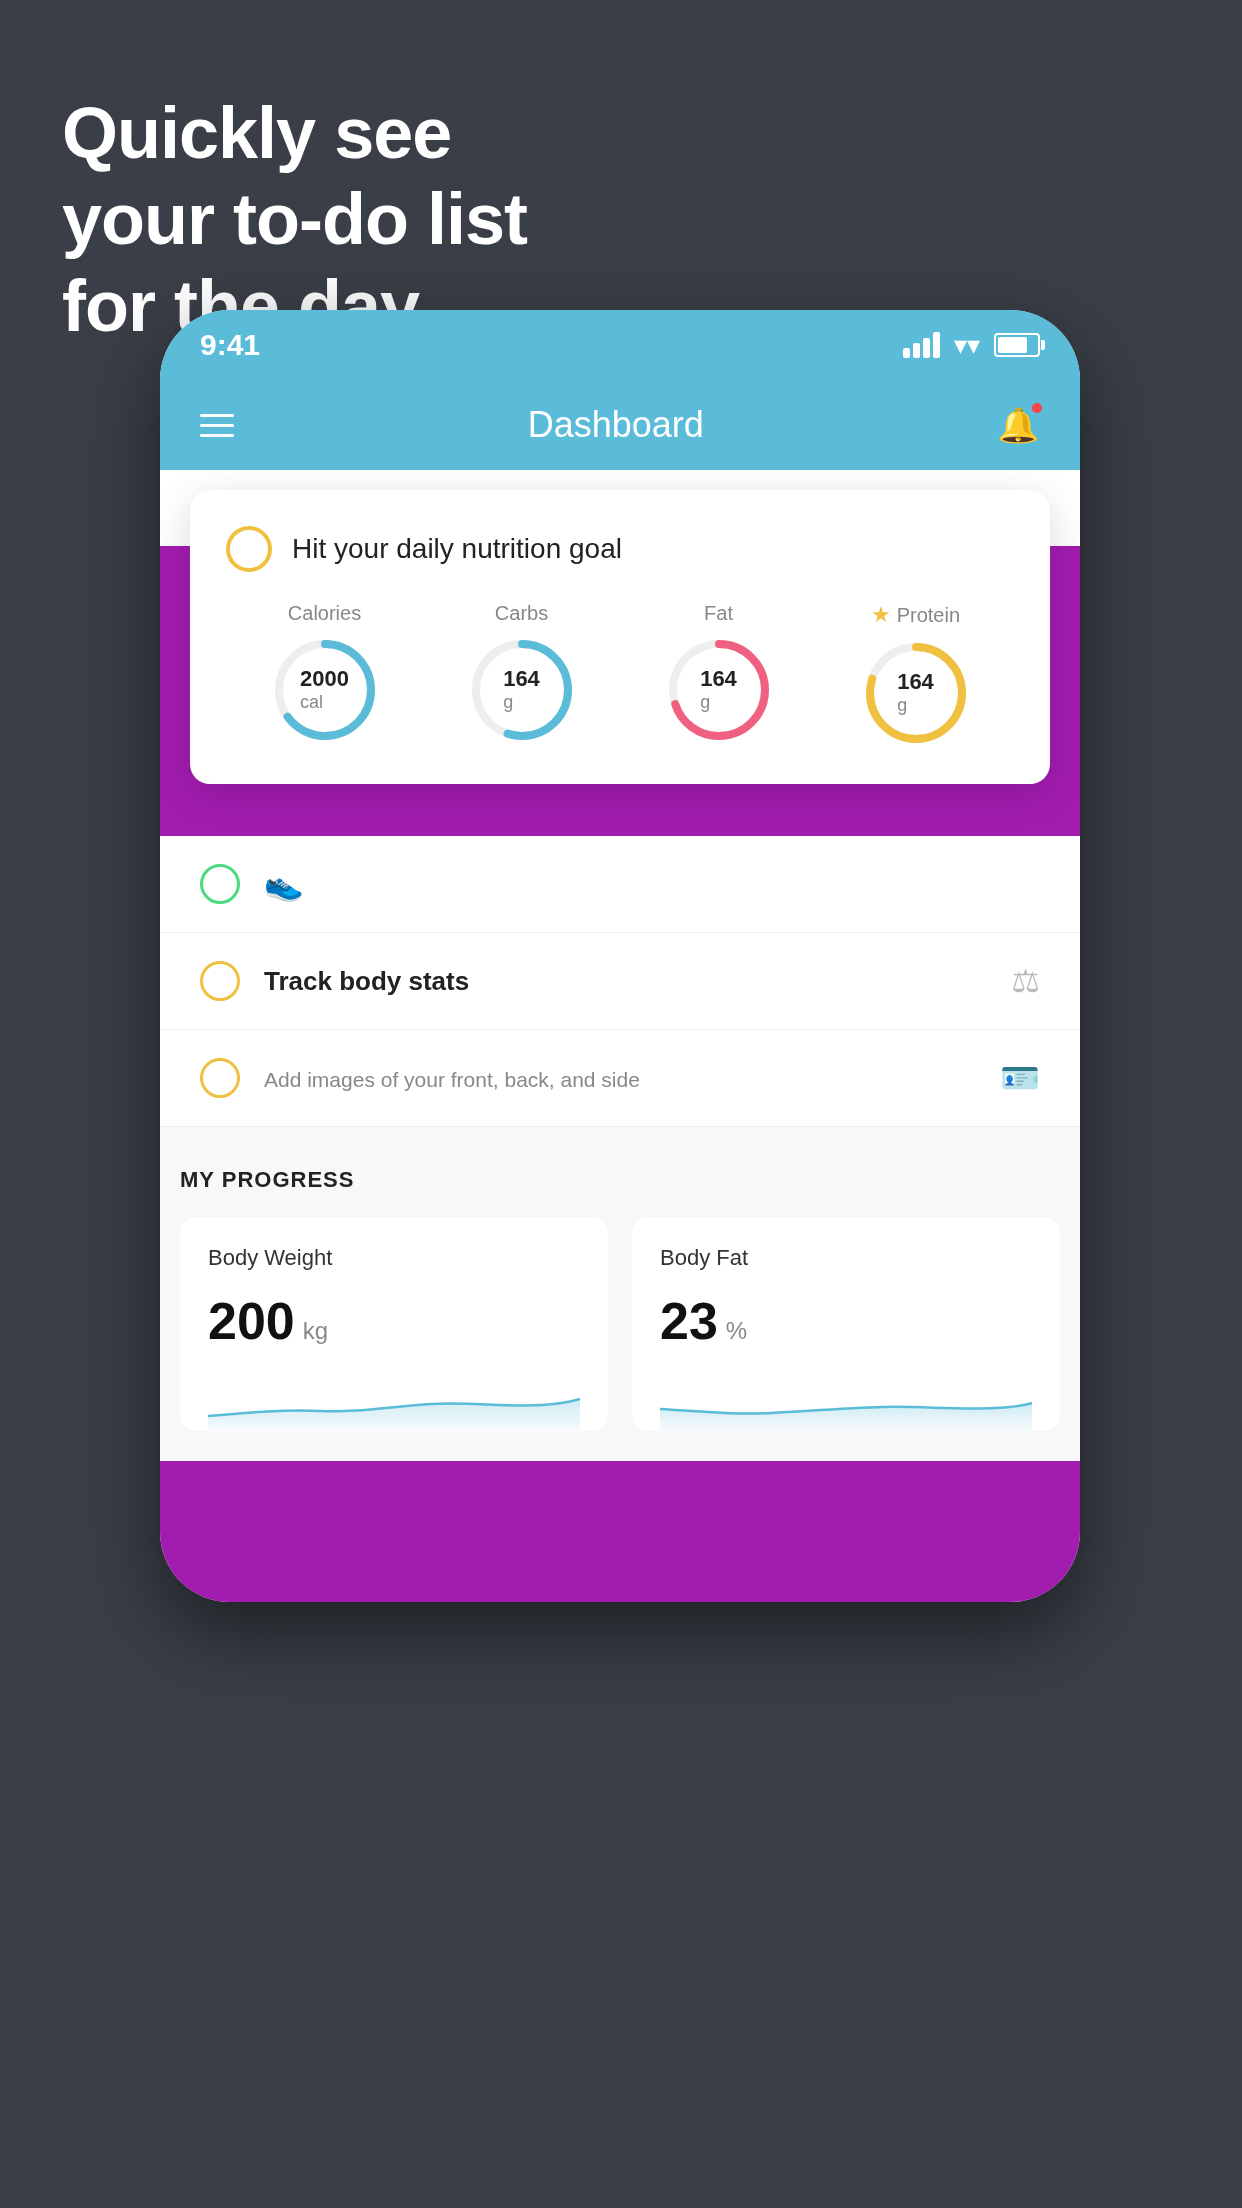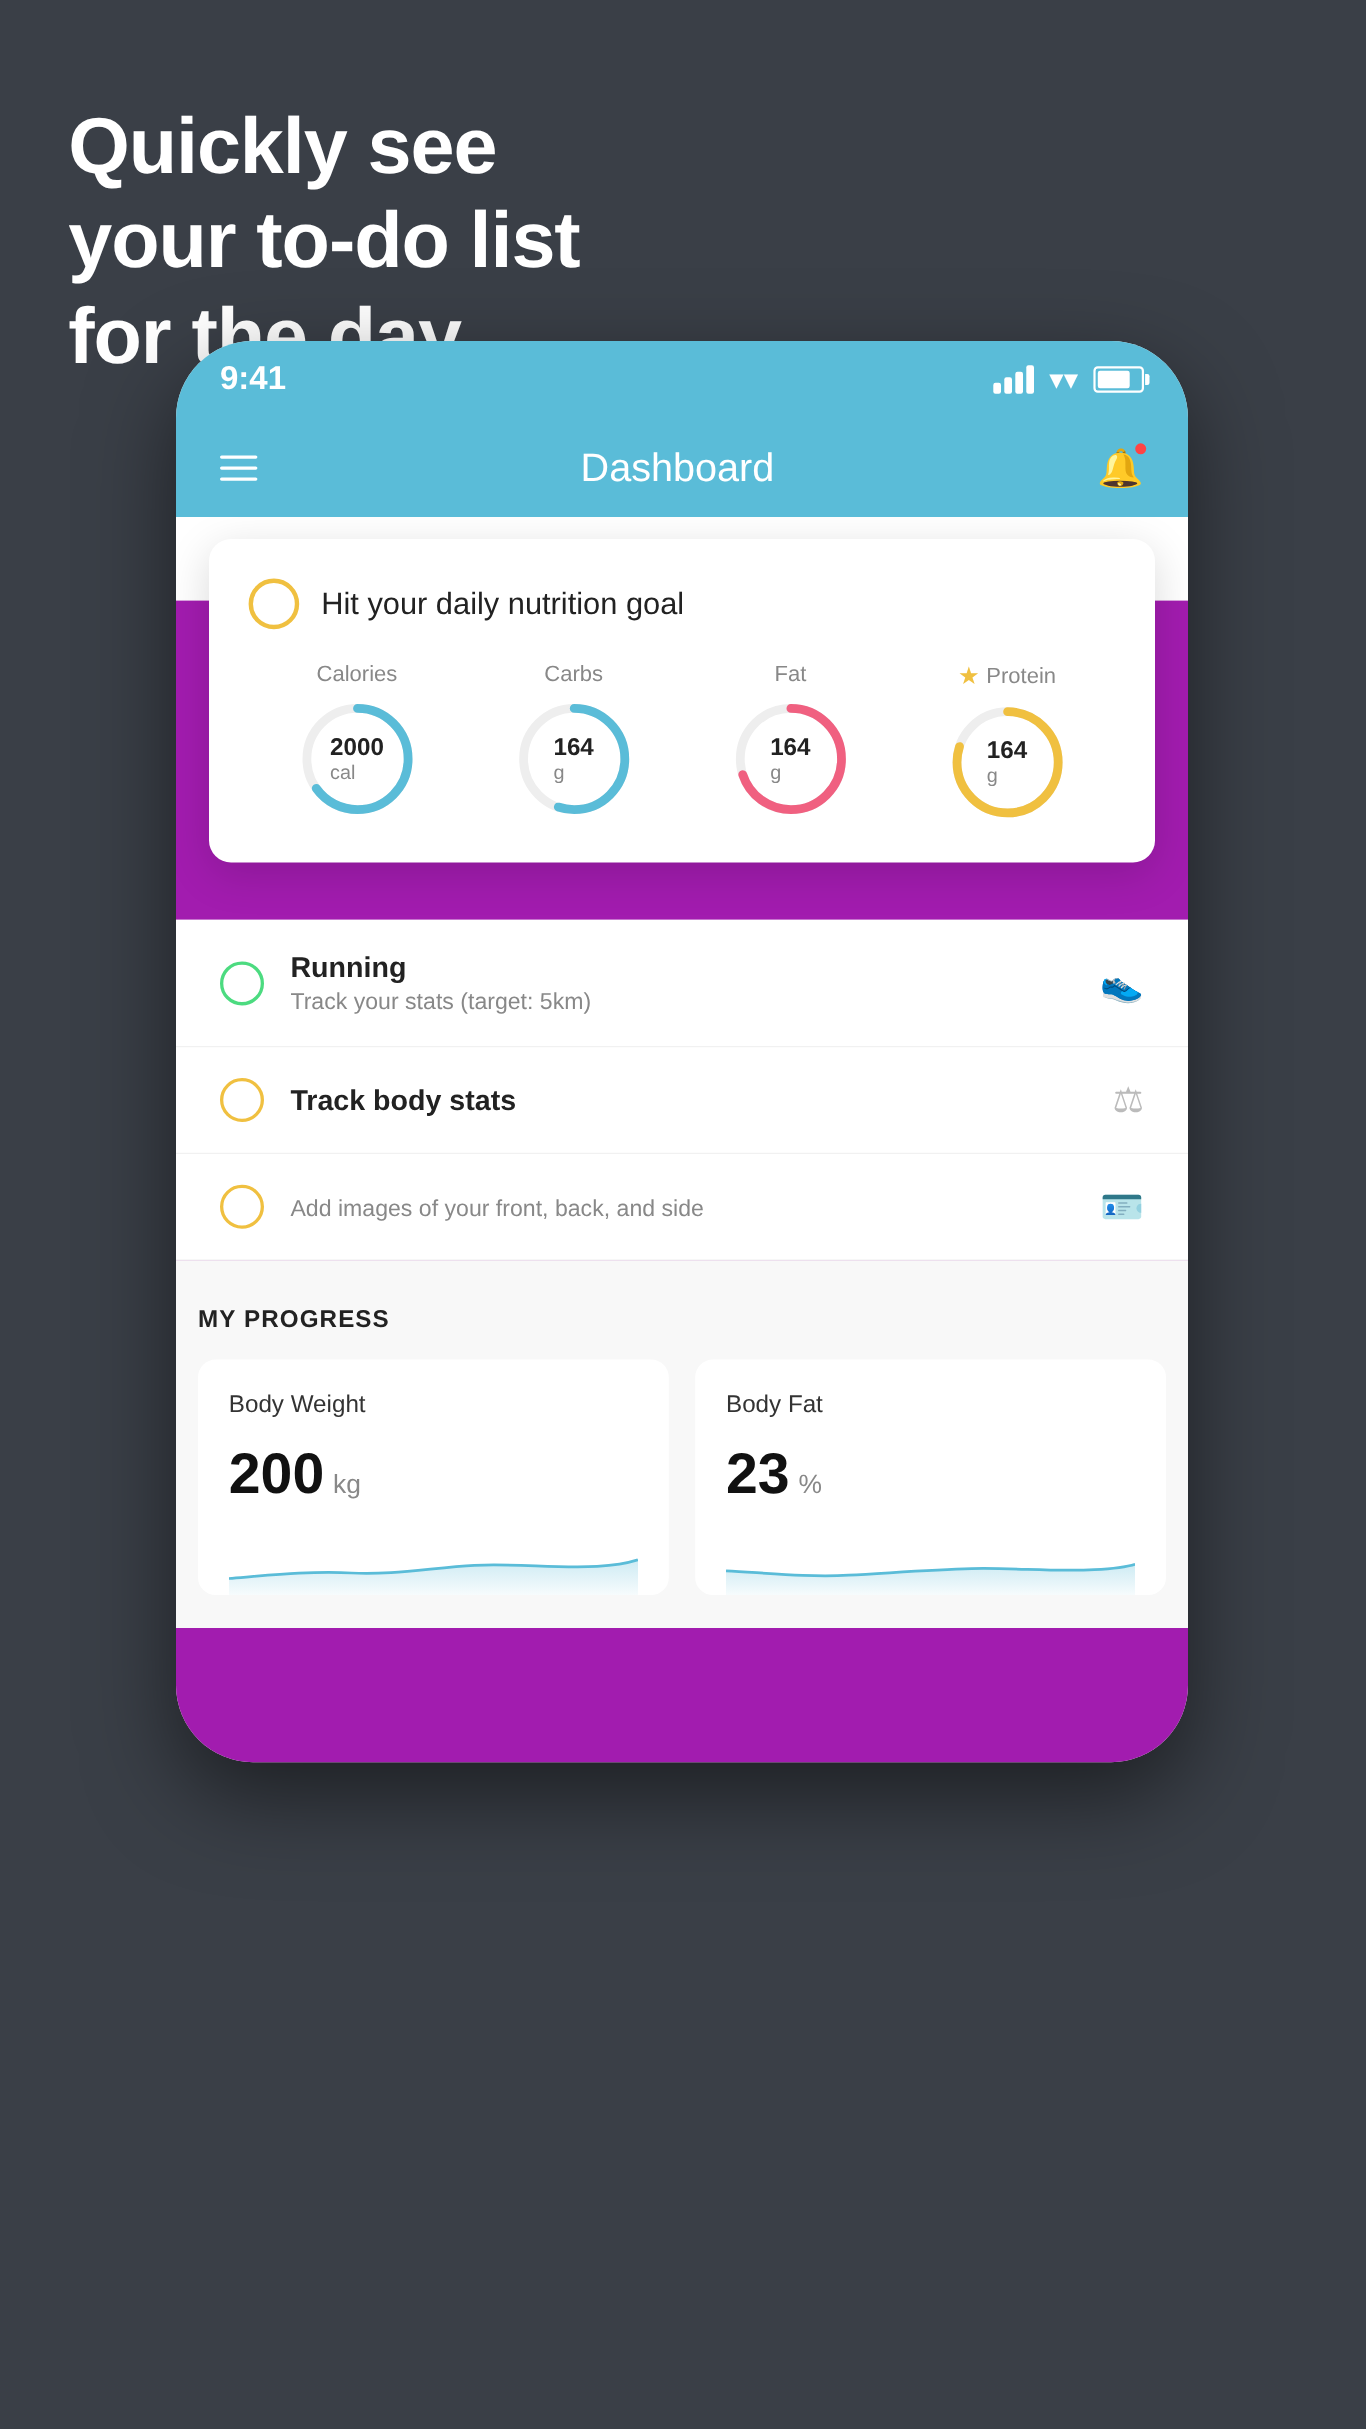--- a/index.html
+++ b/index.html
@@ -466,24 +466,20 @@
           </div>
         </div>
 
       </div>
     </div>
 
     <div class="todo-list">
 
       <div class="todo-item">
         <div class="todo-circle green"></div>
-        <div class="todo-text">
-          <div class="todo-title">Running</div>
-          <div class="todo-subtitle">Track your stats (target: 5km)</div>
-        </div>
         <span class="todo-icon">👟</span>
       </div>
 
       <div class="todo-item">
         <div class="todo-circle yellow"></div>
         <div class="todo-text">
           <div class="todo-title">Track body stats</div>
         </div>
         <span class="todo-icon">⚖</span>
       </div>

